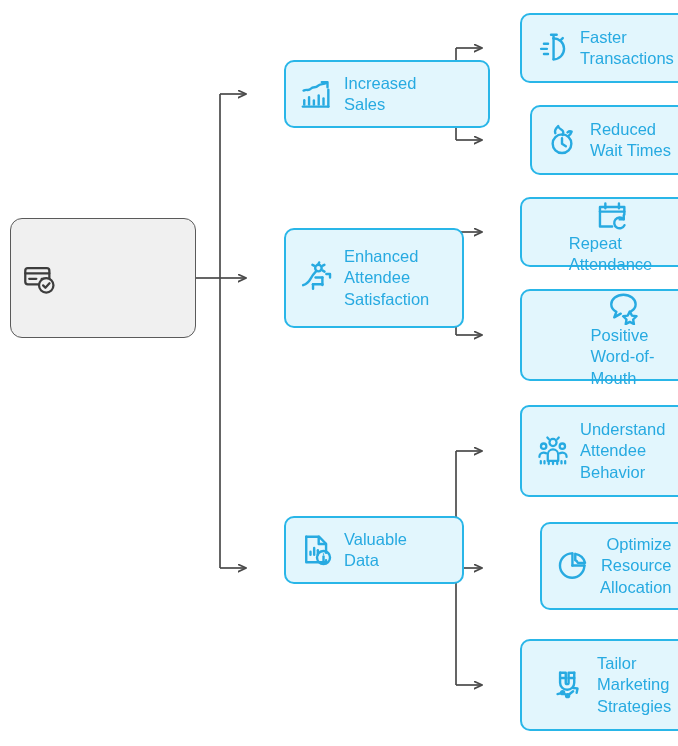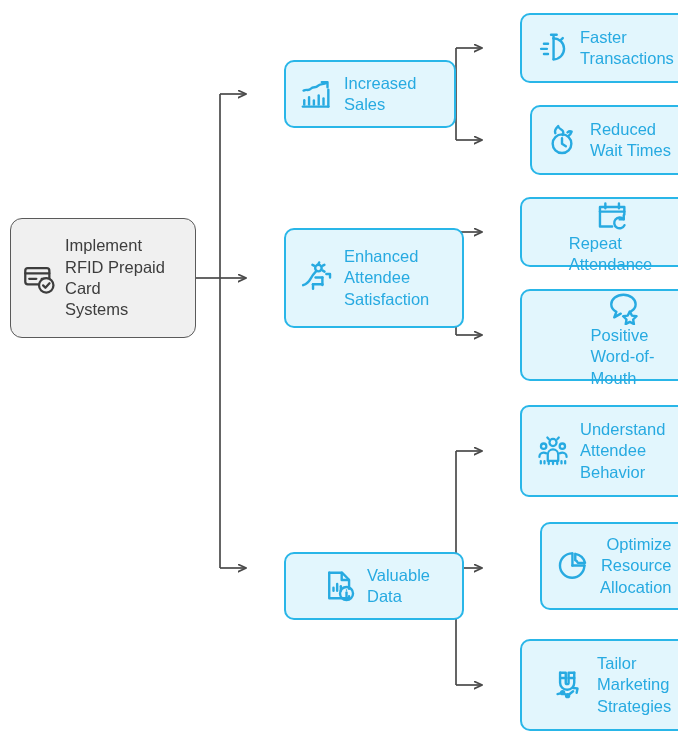--- a/index.html
+++ b/index.html
@@ -67,27 +67,23 @@
     <span class="ico">
       <svg class="g" viewBox="0 0 24 24" fill="none" stroke="currentColor" stroke-width="1.6" stroke-linecap="round" stroke-linejoin="round">
         <rect x="1.6" y="5" width="17" height="11.5" rx="1.8"></rect>
         <path d="M1.6 8.7 H18.6"></path>
         <path d="M4.4 12.6 H9.4"></path>
         <path d="M13.2 12.6 H16.4"></path>
         <circle cx="16.4" cy="17.2" r="5.1" fill="#f0f0f0"></circle>
         <path d="M14.2 17.2 l1.6 1.7 l2.9 -3.2"></path>
       </svg>
     </span>
-    <span class="lbl">Implement
-RFID Prepaid
-Card
-Systems</span>
-  </div>
-
-  <div class="node bn" style="left:248px;top:60px;width:172px;height:68px;">
+  </div>
+
+  <div class="node bn" style="left:248px;top:60px;width:206px;height:68px;">
     <span class="ico">
       <svg class="g" viewBox="0 0 24 24" fill="none" stroke="currentColor" stroke-width="1.7" stroke-linecap="round" stroke-linejoin="round">
         <path d="M2.5 9.6 C5 8.4 6 10 7.6 8.3 C9.4 6.4 11 8 12.6 6.3 C14.4 4.4 16.4 5.6 18.6 4.2"></path>
         <path d="M15.4 3.6 H19.4 V7.3"></path>
         <path d="M3 19.4 V16.4"></path>
         <path d="M6.4 19.4 V14.2"></path>
         <path d="M9.8 19.4 V16.6"></path>
         <path d="M13.2 19.4 V13"></path>
         <path d="M16.6 19.4 V15.2"></path>
         <path d="M2 20.9 H20"></path>
@@ -109,21 +105,21 @@
         <path d="M9.2 16.4 H15.8"></path>
         <path d="M9.2 16.4 V19.6"></path>
         <path d="M18.6 9.2 l2.6 0 0 2.4"></path>
       </svg>
     </span>
     <span class="lbl">Enhanced
 Attendee
 Satisfaction</span>
   </div>
 
-  <div class="node bn" style="left:248px;top:552px;width:180px;height:68px;padding-left:23px;">
+  <div class="node bn" style="left:248px;top:516px;width:180px;height:68px;">
     <span class="ico">
       <svg class="g" viewBox="0 0 24 24" fill="none" stroke="currentColor" stroke-width="1.7" stroke-linecap="round" stroke-linejoin="round">
         <path d="M4.4 2.6 H13.4 L18.4 7.6 V14 "></path>
         <path d="M18.4 19.2 V20.6 H4.4 V2.6"></path>
         <path d="M13.2 2.7 V7.8 H18.3"></path>
         <path d="M7.4 15.4 V13.2"></path>
         <path d="M10 15.4 V10.6"></path>
         <path d="M12.6 15.4 V12.2"></path>
         <circle cx="16.6" cy="17.3" r="4.6"></circle>
         <path d="M16.6 16.6 V19.4"></path>

